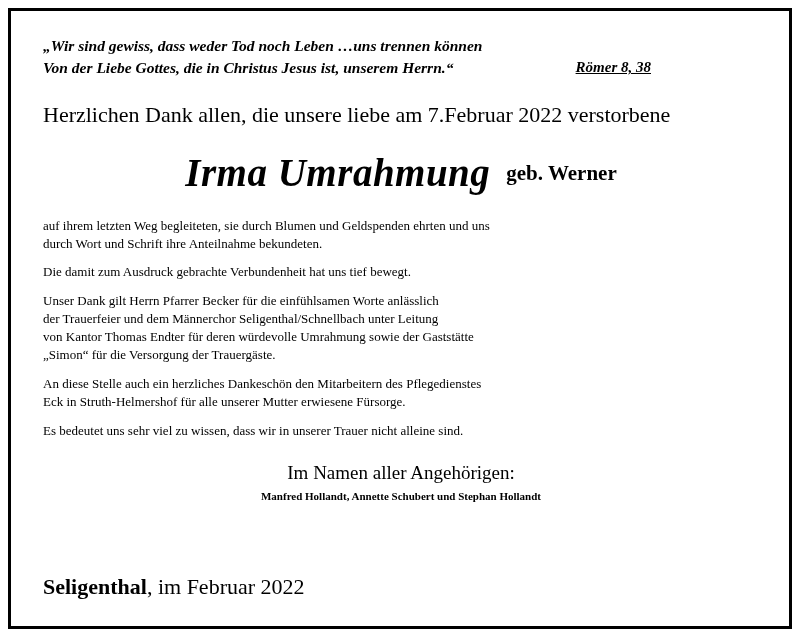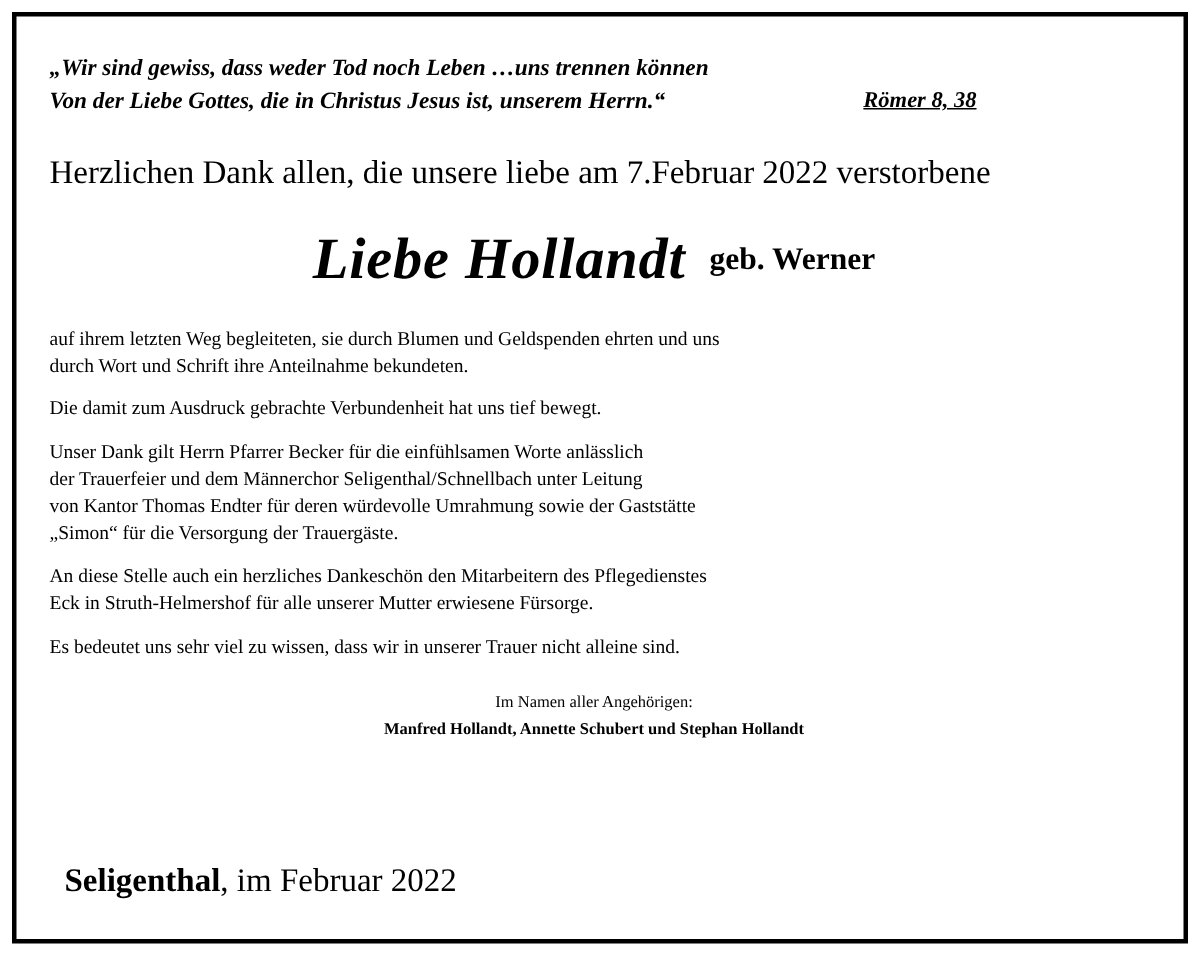--- a/index.html
+++ b/index.html
@@ -26,21 +26,21 @@
     border: 3px solid #000000;
     box-sizing: border-box;
   }
   .inner-area {
     position: absolute;
     left: 0;
     top: 0;
     right: 0;
     bottom: 0;
     box-sizing: border-box;
-    padding: 24px 30px 18px 22px;
+    padding: 24px 30px 18px 32px;
   }
   .verse {
     font-style: italic;
     font-weight: bold;
     font-size: 15.5px;
     line-height: 1.42;
     position: relative;
   }
   .verse-line {
     white-space: nowrap;
@@ -88,21 +88,21 @@
     margin-bottom: 0;
   }
   .para .ln {
     display: block;
   }
   .closing {
     margin-top: 22px;
     text-align: center;
   }
   .closing-line1 {
-    font-size: 11px;
+    font-size: 19px;
     margin-bottom: 6px;
   }
   .closing-line2 {
     font-size: 11px;
     font-weight: bold;
   }
   .footer {
     position: absolute;
     left: 32px;
     bottom: 26px;
@@ -121,21 +121,21 @@
 
       <div class="verse">
         <div class="verse-line">„Wir sind gewiss, dass weder Tod noch Leben …uns trennen können</div>
         <div class="verse-line">Von der Liebe Gottes, die in Christus Jesus ist, unserem Herrn.“</div>
         <div class="verse-ref">Römer 8, 38</div>
       </div>
 
       <div class="thanks-intro">Herzlichen Dank allen, die unsere liebe am 7.Februar 2022 verstorbene</div>
 
       <div class="name-block">
-        <span class="name-main">Liebe Hollandt</span><span class="name-born">geb. Werner</span>
+        <span class="name-main">Irma Umrahmung</span><span class="name-born">geb. Werner</span>
       </div>
 
       <div class="body-text">
         <p class="para">
           <span class="ln">auf ihrem letzten Weg begleiteten, sie durch Blumen und Geldspenden ehrten und uns</span>
           <span class="ln">durch Wort und Schrift ihre Anteilnahme bekundeten.</span>
         </p>
         <p class="para">
           <span class="ln">Die damit zum Ausdruck gebrachte Verbundenheit hat uns tief bewegt.</span>
         </p>

